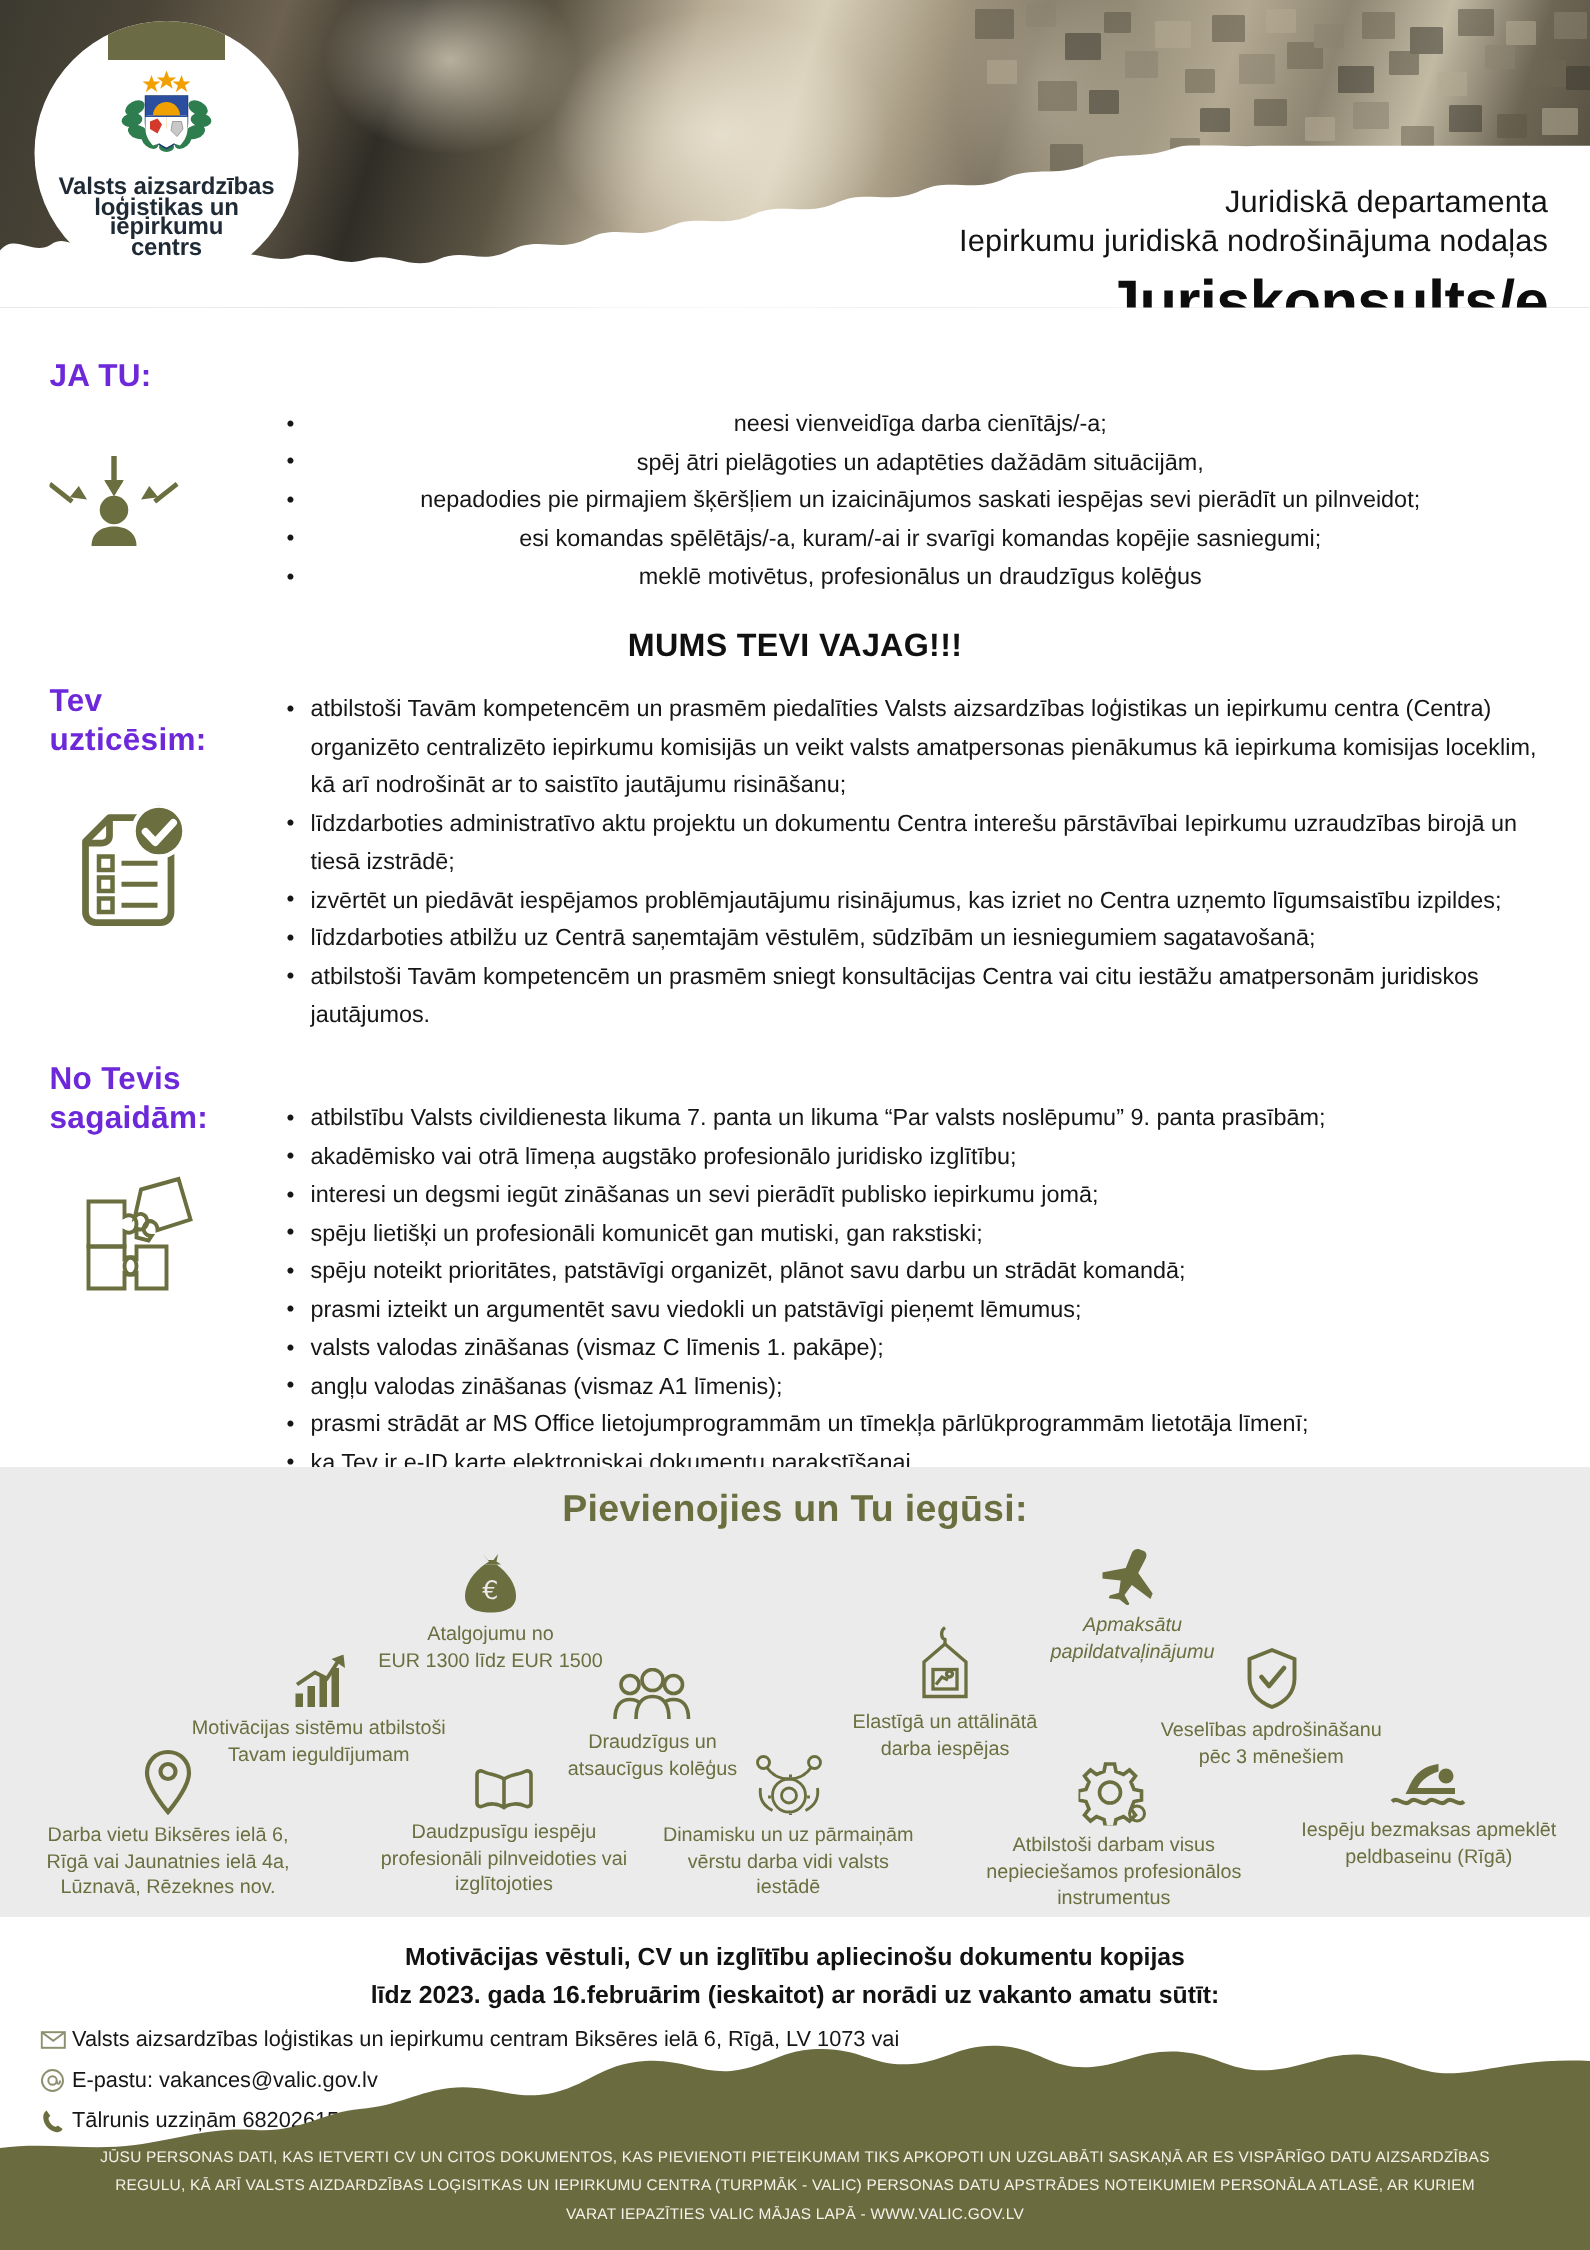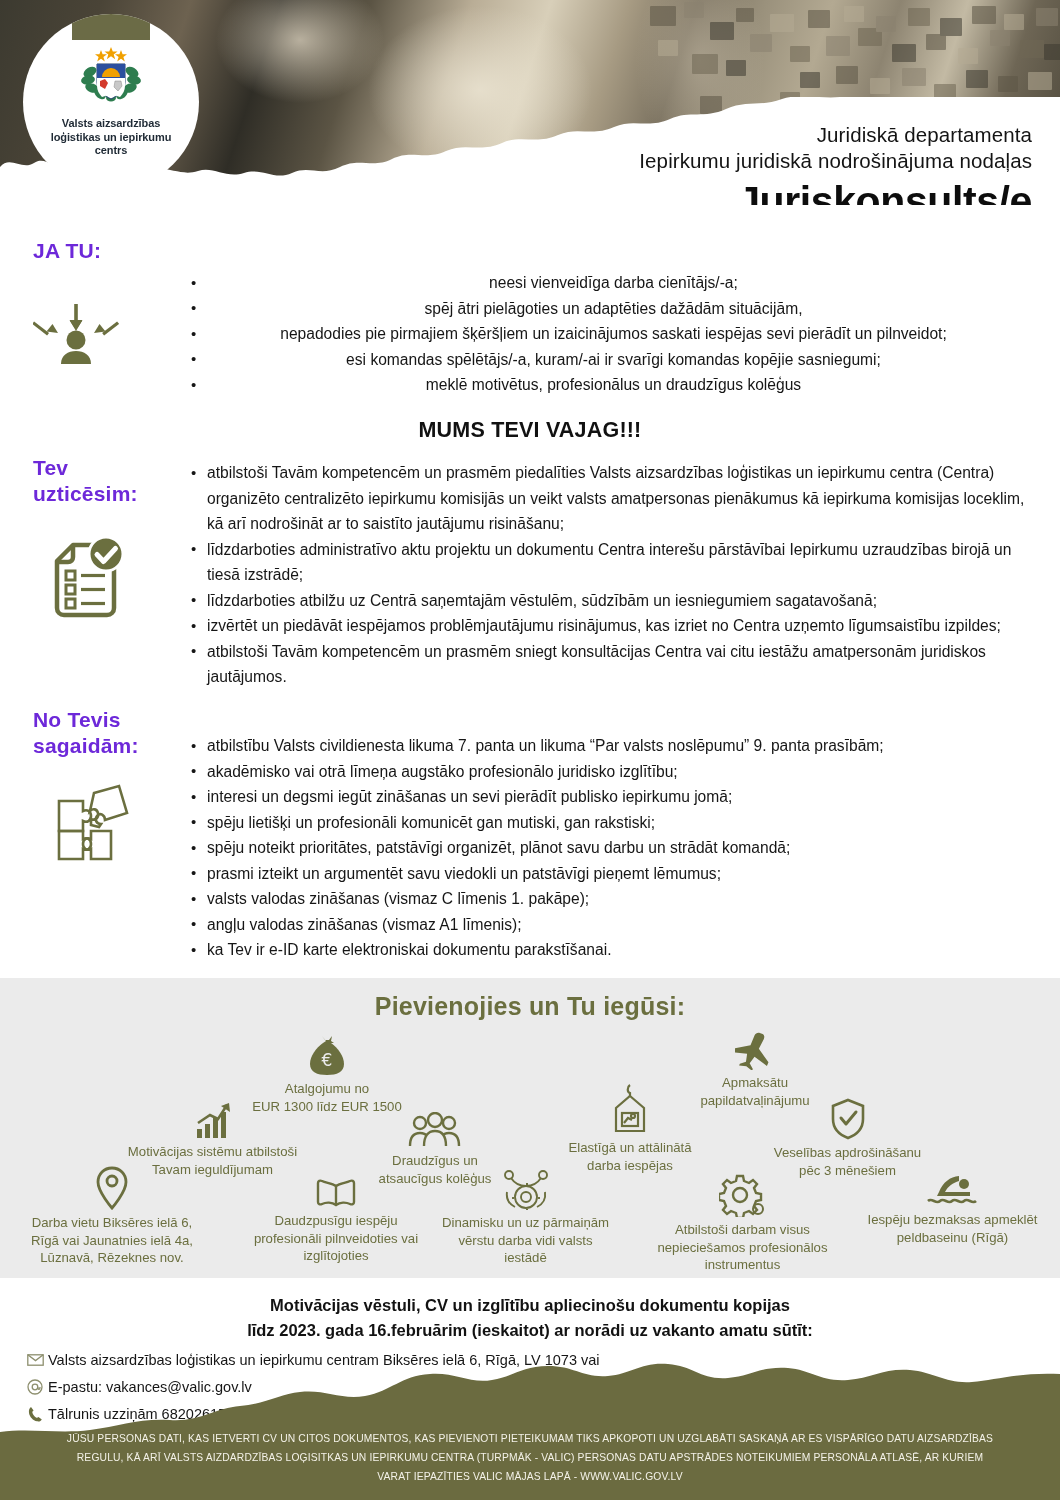--- a/index.html
+++ b/index.html
@@ -74,21 +74,21 @@
     z-index: 4;
   }
   .logo-topbar {
     width: 78px; height: 26px;
     background: #6b6b46;
     margin-top: 0;
   }
   .logo-crest { margin-top: 6px; }
   .logo-text {
     margin-top: 5px;
-    font-size: 11px;
+    font-size: 16px;
     line-height: 13.6px;
     text-align: center;
     color: #1f2a35;
     font-weight: 600;
     letter-spacing: -0.1px;
     width: 150px;
   }
 
   .header-titles {
     position: absolute;
@@ -379,22 +379,22 @@
       <circle cx="57" cy="17" r="17" fill="#6b6f3f" stroke="#ffffff" stroke-width="3"></circle>
       <path d="M48,17.5 l6.5,7 l12,-13" fill="none" stroke="#ffffff" stroke-width="5" stroke-linecap="round" stroke-linejoin="round"></path>
     </svg>
   </div>
 </div>
 
 <div class="section" style="left:190px; top:460px; width:845px;">
   <ul class="blist" id="list-1">
       <li>atbilstoši Tavām kompetencēm un prasmēm piedalīties Valsts aizsardzības loģistikas un iepirkumu centra (Centra) organizēto centralizēto iepirkumu komisijās un veikt valsts amatpersonas pienākumus kā iepirkuma komisijas loceklim, kā arī nodrošināt ar to saistīto jautājumu risināšanu;</li>
       <li>līdzdarboties administratīvo aktu projektu un dokumentu Centra interešu pārstāvībai Iepirkumu uzraudzības birojā un tiesā izstrādē;</li>
+      <li>izvērtēt un piedāvāt iespējamos problēmjautājumu risinājumus, kas izriet no Centra uzņemto līgumsaistību izpildes;</li>
       <li>līdzdarboties atbilžu uz Centrā saņemtajām vēstulēm, sūdzībām un iesniegumiem sagatavošanā;</li>
-      <li>izvērtēt un piedāvāt iespējamos problēmjautājumu risinājumus, kas izriet no Centra uzņemto līgumsaistību izpildes;</li>
       <li>atbilstoši Tavām kompetencēm un prasmēm sniegt konsultācijas Centra vai citu iestāžu amatpersonām juridiskos jautājumos.</li>
     </ul>
 </div>
 
 <div class="section" style="left:33px; top:707px; width:150px;">
   <div class="sec-head">
     <div>No Tevis</div>
     <div>sagaidām:</div>
   </div>
   <div class="sec-icon" style="margin-top:22px; margin-left:16px;">
@@ -410,20 +410,21 @@
 <div class="section" style="left:190px; top:733px; width:845px;">
   <ul class="blist" id="list-2">
       <li>atbilstību Valsts civildienesta likuma 7. panta un likuma “Par valsts noslēpumu” 9. panta prasībām;</li>
       <li>akadēmisko vai otrā līmeņa augstāko profesionālo juridisko izglītību;</li>
       <li>interesi un degsmi iegūt zināšanas un sevi pierādīt publisko iepirkumu jomā;</li>
       <li>spēju lietišķi un profesionāli komunicēt gan mutiski, gan rakstiski;</li>
       <li>spēju noteikt prioritātes, patstāvīgi organizēt, plānot savu darbu un strādāt komandā;</li>
       <li>prasmi izteikt un argumentēt savu viedokli un patstāvīgi pieņemt lēmumus;</li>
       <li>valsts valodas zināšanas (vismaz C līmenis 1. pakāpe);</li>
       <li>angļu valodas zināšanas (vismaz A1 līmenis);</li>
+      <li>prasmi strādāt ar MS Office lietojumprogrammām un tīmekļa pārlūkprogrammām lietotāja līmenī;</li>
       <li>ka Tev ir e-ID karte elektroniskai dokumentu parakstīšanai.</li>
     </ul>
 </div>
 
 <div class="benefits">
   <div class="benefits-title">Pievienojies un Tu iegūsi:</div>
 
   <div class="bitem" style="left:232px; top:56px; width:190px;">
     <div class="bicon">
       <svg width="38" height="42" viewBox="0 0 38 42" fill="#6b6f3f">
@@ -515,21 +516,21 @@
         <path d="M25,16 l2,0 M25,42 l2,0 M12,29 l0,2 M38,29 l0,2"></path>
         <path d="M14,39 C8,36 5,31 6,24"></path>
         <path d="M36,39 C42,36 45,31 44,24"></path>
       </svg>
     </div>
     <div class="blabel">Dinamisku un uz pārmaiņām
 vērstu darba vidi valsts
 iestādē</div>
   </div>
 
-  <div class="bitem" style="left:660px; top:52px; width:190px;">
+  <div class="bitem" style="left:660px; top:52px; width:190px;font-style:italic;">
     <div class="bicon">
       <svg width="40" height="40" viewBox="0 0 40 40" fill="#6b6f3f">
         <path d="M21,2 C23,2 24,4 24,6 L23,17 L37,26 L37,30 L22,26 L20,34 L25,38 L25,40 L18,38 L11,40 L11,38 L16,34 L14,26 L0,30 L0,26 L14,17 L14,6 C14,4 16,2 18,2 Z" transform="rotate(22 19 20)"></path>
       </svg>
     </div>
     <div class="blabel">Apmaksātu
 papildatvaļinājumu</div>
   </div>
 
   <div class="bitem" style="left:740px; top:120px; width:215px;">

